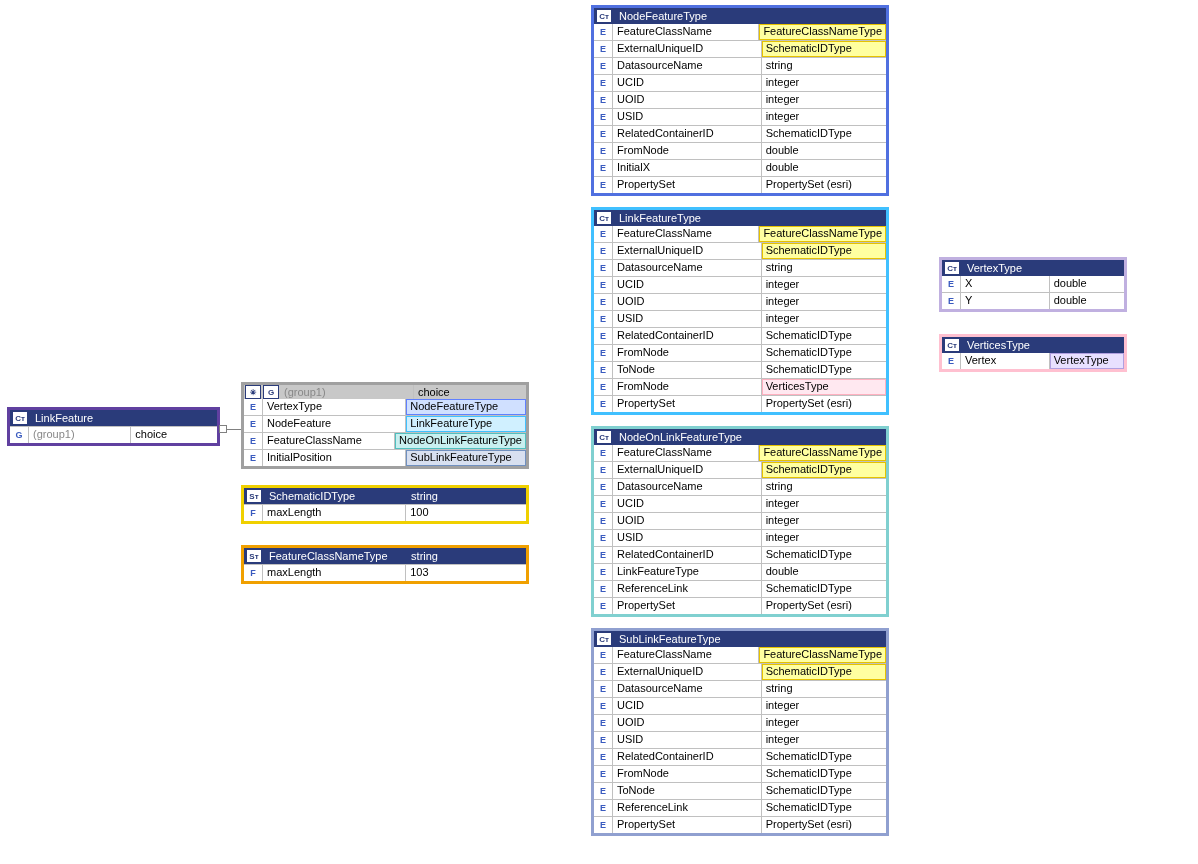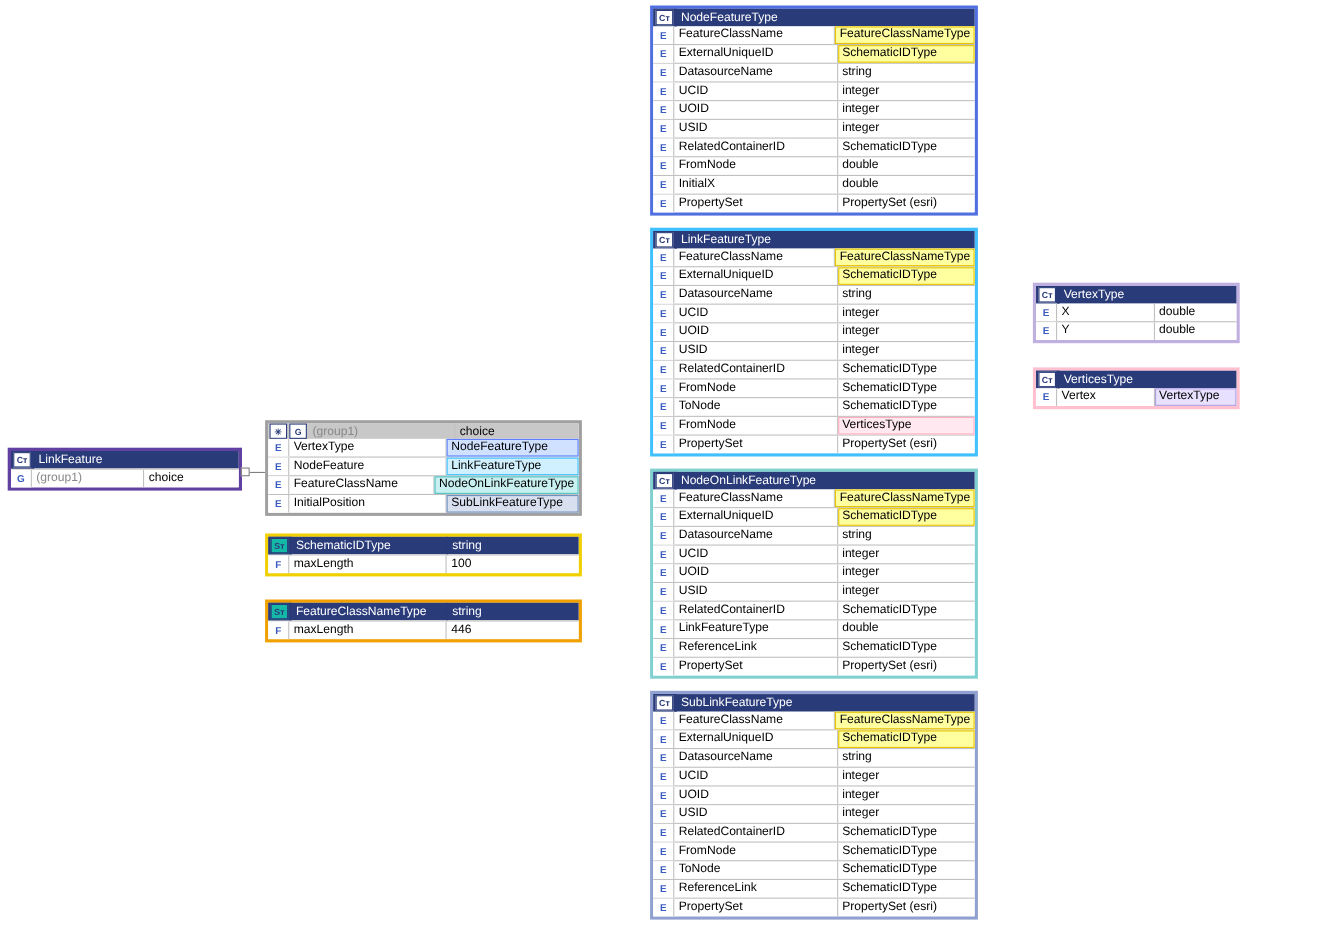--- a/index.html
+++ b/index.html
@@ -84,21 +84,21 @@
   .row .type.hl-slate { background: #d8e0f0; border: 1px solid #7090c0; margin: 0px; padding: 0px 3px; }
   .row .type.hl-pink { background: #ffe8f0; border: 1px solid #ffb0c0; margin: 0px; padding: 0px 3px; }
   .row .type.hl-lav  { background: #e8e0ff; border: 1px solid #b0a0e0; margin: 0px; padding: 0px 3px; }
 
   .ct-badge {
     background: #fff; color: #2a3b7a; font-weight: bold; width: 14px; height: 12px;
     display: inline-flex; align-items: center; justify-content: center; font-size: 8px;
     border: 1px solid #2a3b7a;
   }
   .st-badge {
-    background: #14b8a6; color: #2a3b7a; font-weight: bold; width: 14px; height: 12px;
+    background: #ffffff; color: #2a3b7a; font-weight: bold; width: 14px; height: 12px;
     display: inline-flex; align-items: center; justify-content: center; font-size: 8px;
     border: 1px solid #2a3b7a;
   }
   .g-badge {
     background: #fff; color: #2a3b7a; font-weight: bold; width: 14px; height: 12px;
     display: inline-flex; align-items: center; justify-content: center; font-size: 8px;
     border: 1px solid #2a3b7a;
   }
   .row .name.gray { color: #888; }
 
@@ -213,21 +213,21 @@
   <div class="header">
     <div class="badge">
         <span class="st-badge">Sᴛ</span>
       </div>
     <div class="title" style="flex:1.2; border-right:1px solid #2a3b7a;">FeatureClassNameType</div>
     <div class="title2" style="flex:1;">string</div>
   </div>
   <div class="row">
     <div class="badge-col">F</div>
     <div class="name">maxLength</div>
-    <div class="type">446</div>
+    <div class="type">103</div>
   </div>
 </div>
 
 <div class="box bc-blue" style="left:591px; top:5px; width:298px;">
   <div class="header">
     <div class="badge">
         <span class="ct-badge">Cᴛ</span>
       </div>
     <div class="title">NodeFeatureType</div>
   </div>

